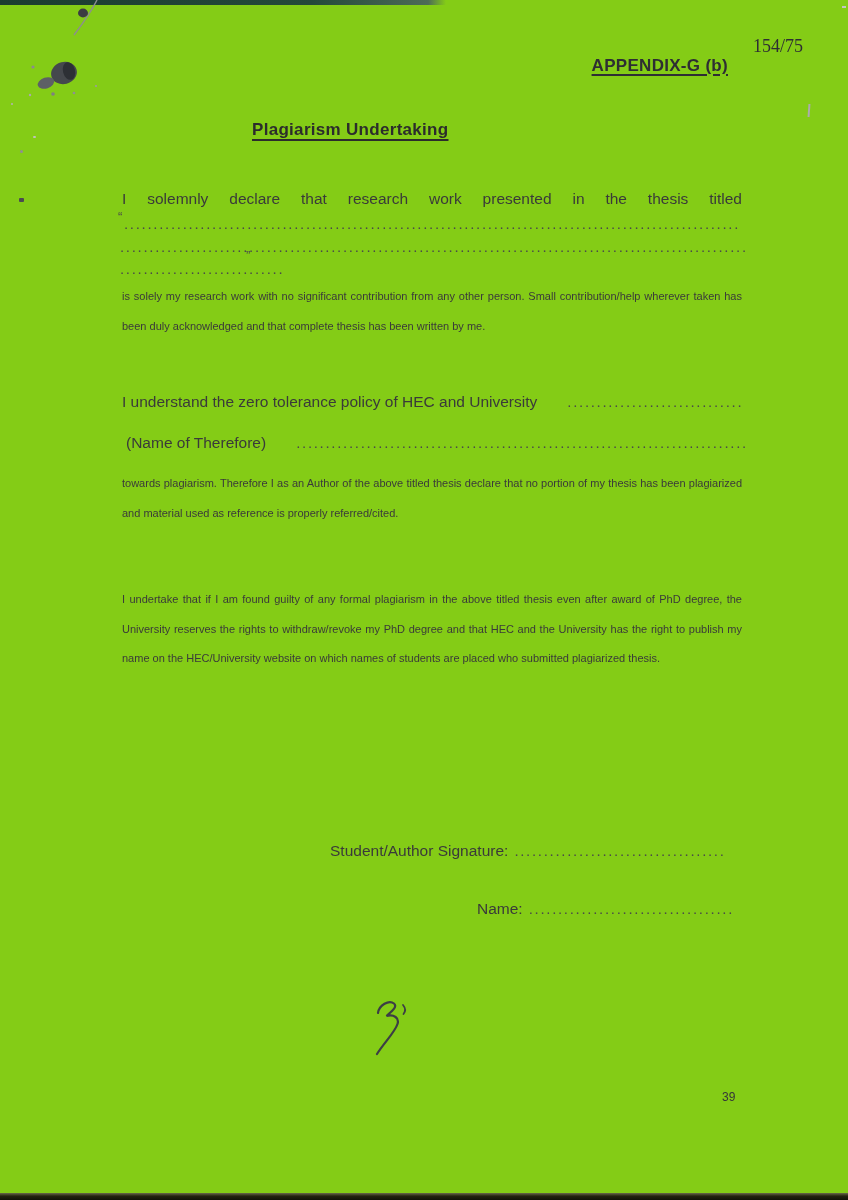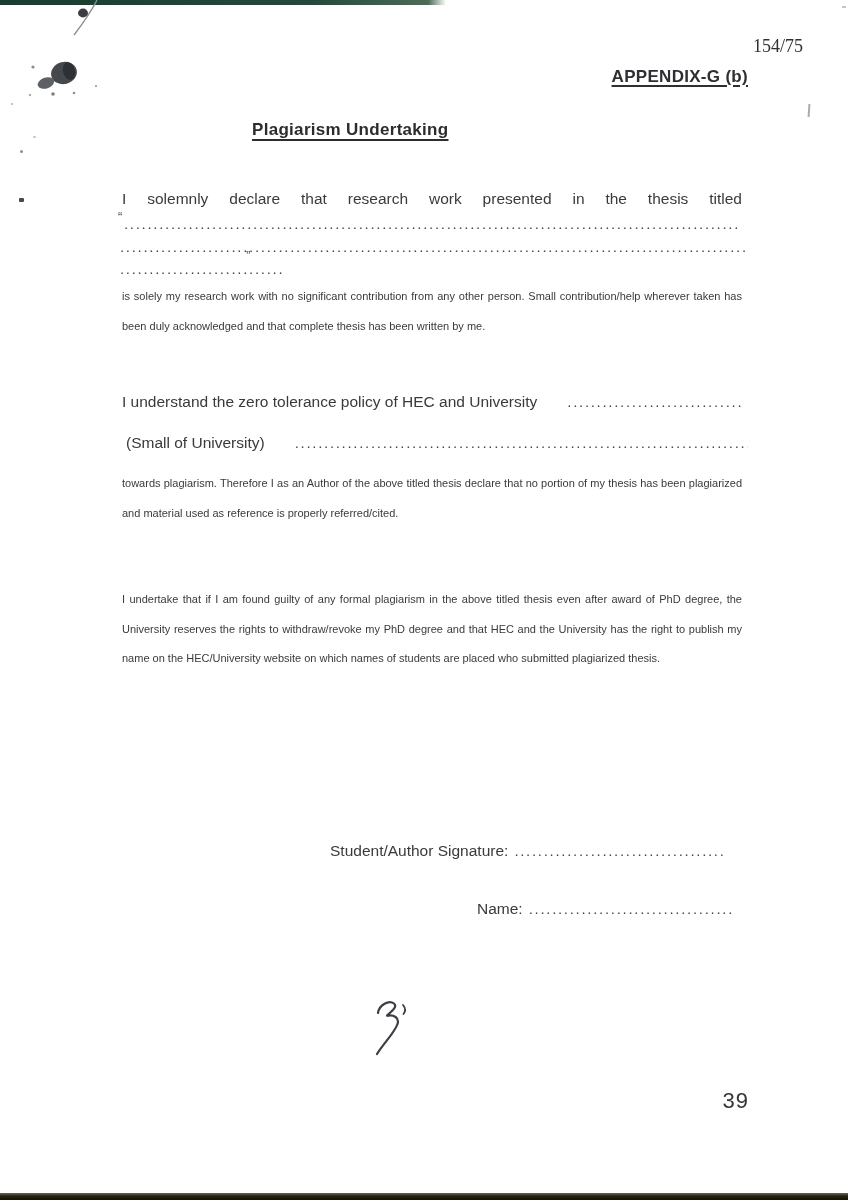--- a/index.html
+++ b/index.html
@@ -1,31 +1,31 @@
 <!DOCTYPE html>
 <html><head>
 <meta charset="utf-8">
 <style>
   html,body{margin:0;padding:0;background:#9a9a9a;}
   .sheet{
     position:relative;width:848px;height:1200px;margin:0 auto;
-    background:#ffffff;overflow:hidden;
+    background:#84cc16;overflow:hidden;
     font-family:"Liberation Sans",sans-serif;color:#3a3a3a;
   }
   
   .strip-top{position:absolute;left:0;top:0;width:446px;height:5px;
     background:linear-gradient(to right,#1b3c30 0%,#24493a 70%,#4d6b57 96%,rgba(255,255,255,0) 100%);}
   .strip-bottom{position:absolute;left:0;bottom:0;width:848px;height:7px;
     background:linear-gradient(to bottom,#6a684a 0%,#23220f 45%,#121208 100%);}
   
   .sheet-number{position:absolute;top:36px;right:45px;
     font-family:"Liberation Serif",serif;font-size:18px;color:#2e2e33;}
-  .appendix{position:absolute;top:56px;right:100px;
+  .appendix{position:absolute;top:56px;right:120px;
     font-size:17px;font-weight:bold;letter-spacing:.3px;color:#2e2e33;
-    text-decoration:underline;text-decoration-thickness:2px;text-underline-offset:3px;margin-top:11px;}
+    text-decoration:underline;text-decoration-thickness:2px;text-underline-offset:3px;}
   .doc-title{position:absolute;top:120px;left:252px;
     font-size:17px;font-weight:bold;letter-spacing:.3px;color:#2c2c2c;
     text-decoration:underline;text-decoration-thickness:2px;text-underline-offset:4px;}
   
   .content{position:absolute;left:122px;top:0;width:620px;}
   .content .abs{position:absolute;margin-top:20px;}
   .line-justify{width:620px;font-size:15.5px;line-height:24px;
     text-align:justify;text-align-last:justify;white-space:normal;}
   .para{width:620px;font-size:11px;line-height:29.5px;text-align:justify;}
   .dots{font-size:15px;letter-spacing:1.7px;color:#4a4a4a;
@@ -33,21 +33,21 @@
   .dotline{height:18px;line-height:18px;}
   .qmark{font-size:13px;color:#4a4a4a;}
   .fill-line{display:flex;align-items:flex-start;width:620px;font-size:15.5px;line-height:22px;gap:26px;}
   .fill-line .lbl{white-space:nowrap;}
   .fill-line .dots{flex:1;margin-left:4px;}
   
   .sigline{position:absolute;display:flex;align-items:flex-start;font-size:15.5px;}
   .sigline .lbl{white-space:nowrap;}
   .sigline .dots{margin-left:6px;}
   .page-number{position:absolute;left:722px;top:1090px;
-    font-family:Liberation Mono, monospace;font-size:22px;color:#35353a;}
+    font-family:Liberation Sans, sans-serif;font-size:12px;color:#35353a;}
   
   .artifact{position:absolute;}
   .speck{position:absolute;border-radius:50%;}
 </style>
 </head>
 <body>
 
 <div class="sheet">
 
   <div class="strip-top"></div>
@@ -97,21 +97,21 @@
     <span class="abs qmark" style="top:228px;left:124px">”</span>
 
     <div class="abs para" style="top:262px">is solely my research work with no significant contribution from any other person. Small contribution/help wherever taken has been duly acknowledged and that complete thesis has been written by me.</div>
 
     <div class="abs fill-line" style="top:371px">
       <span class="lbl">I understand the zero tolerance policy of HEC and University</span>
       <span class="dots">..........................................................................................................................................................................................................</span>
     </div>
 
     <div class="abs fill-line" style="top:412px;left:4px;width:622px">
-      <span class="lbl">(Small of University)</span>
+      <span class="lbl">(Name of Therefore)</span>
       <span class="dots">..........................................................................................................................................................................................................</span>
     </div>
 
     <div class="abs para" style="top:449px">towards plagiarism. Therefore I as an Author of the above titled thesis declare that no portion of my thesis has been plagiarized and material used as reference is properly referred/cited.</div>
 
     <div class="abs para" style="top:565px">I undertake that if I am found guilty of any formal plagiarism in the above titled thesis even after award of PhD degree, the University reserves the rights to withdraw/revoke my PhD degree and that HEC and the University has the right to publish my name on the HEC/University website on which names of students are placed who submitted plagiarized thesis.</div>
   </div>
 
   <div class="sigline" style="left:330px;top:842px">
     <span class="lbl">Student/Author Signature:</span>

